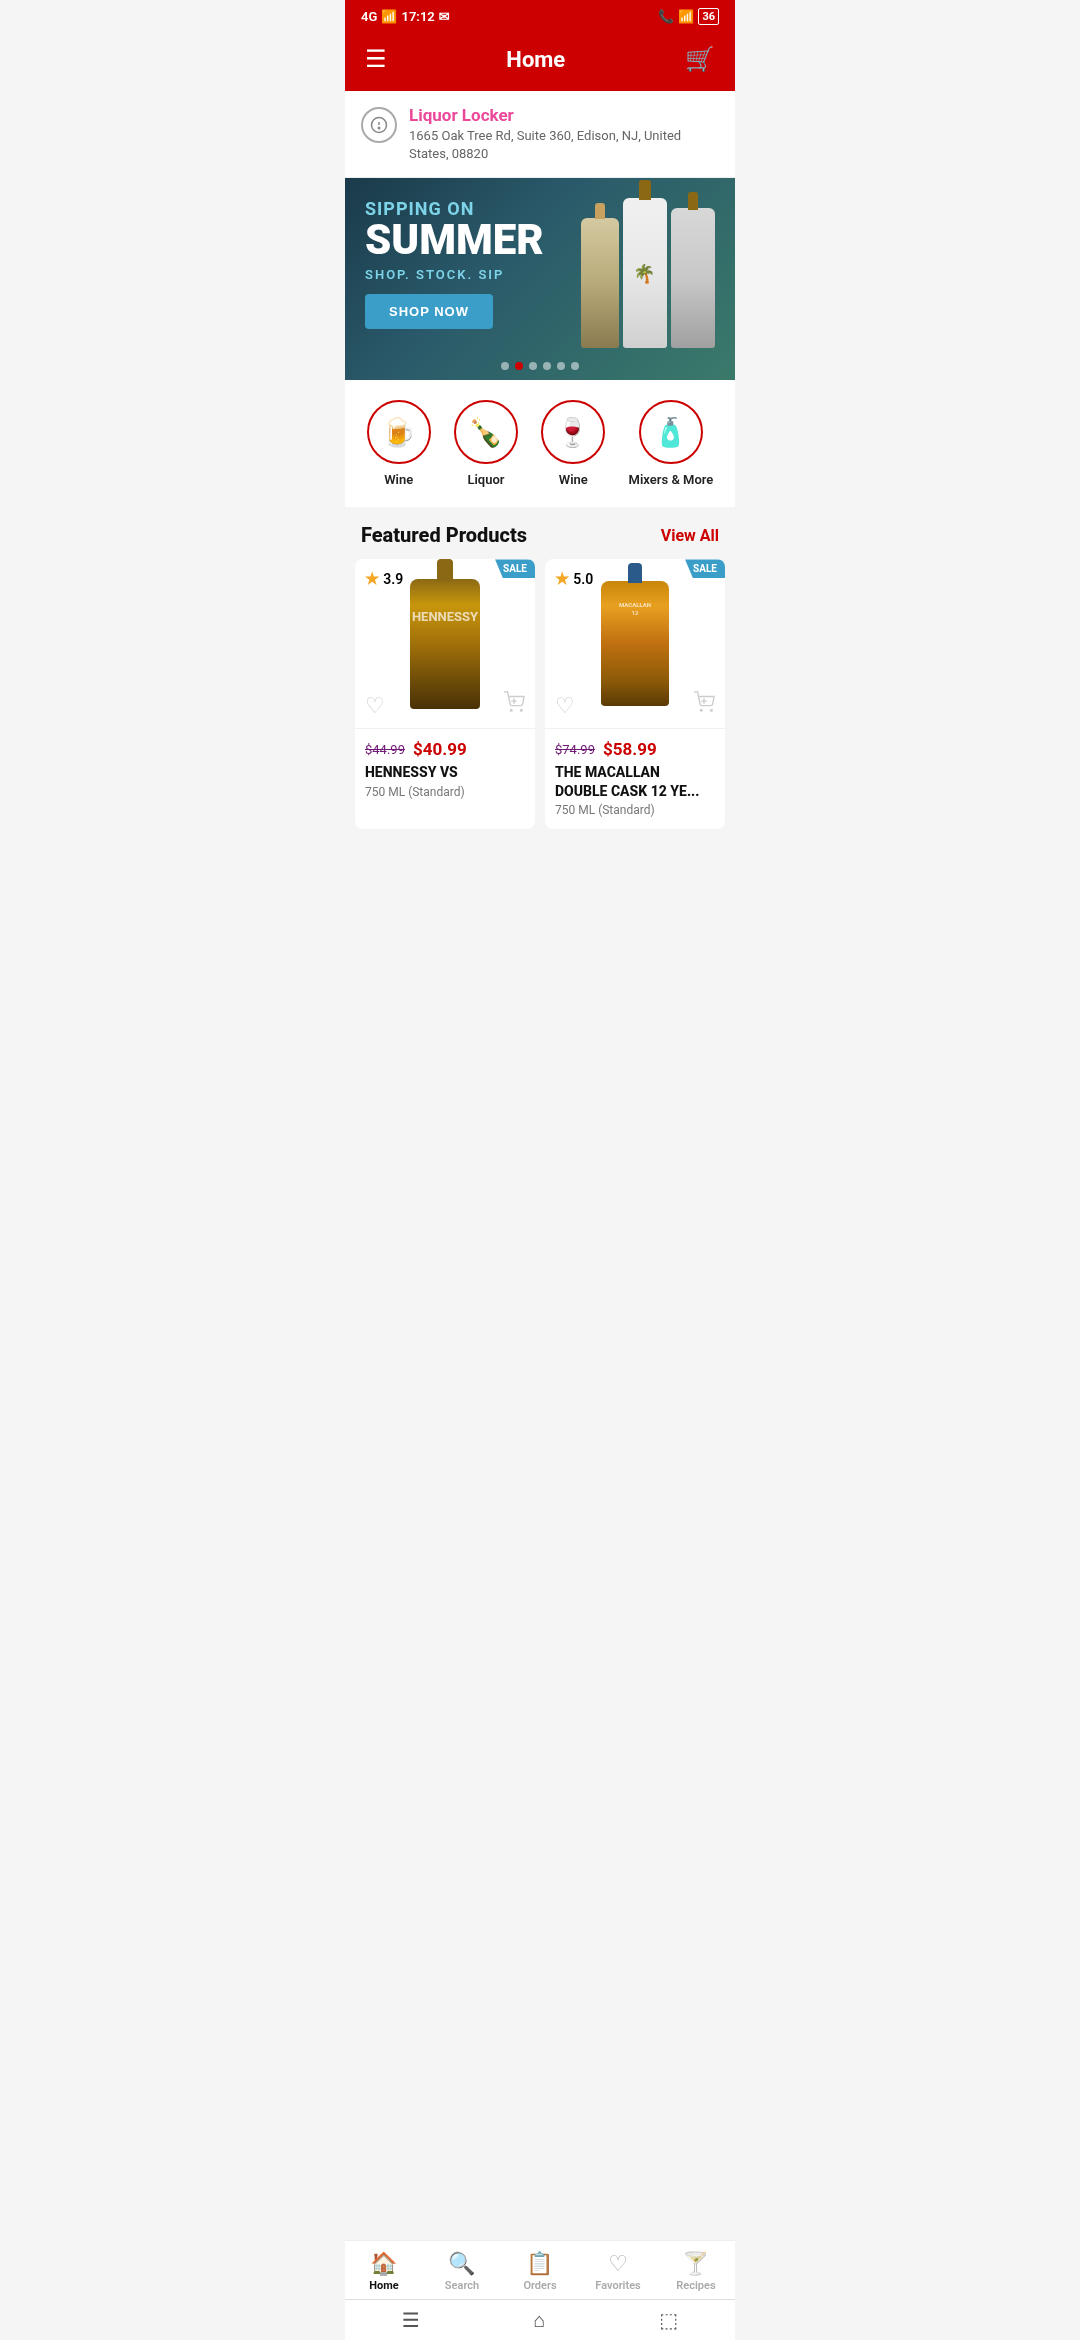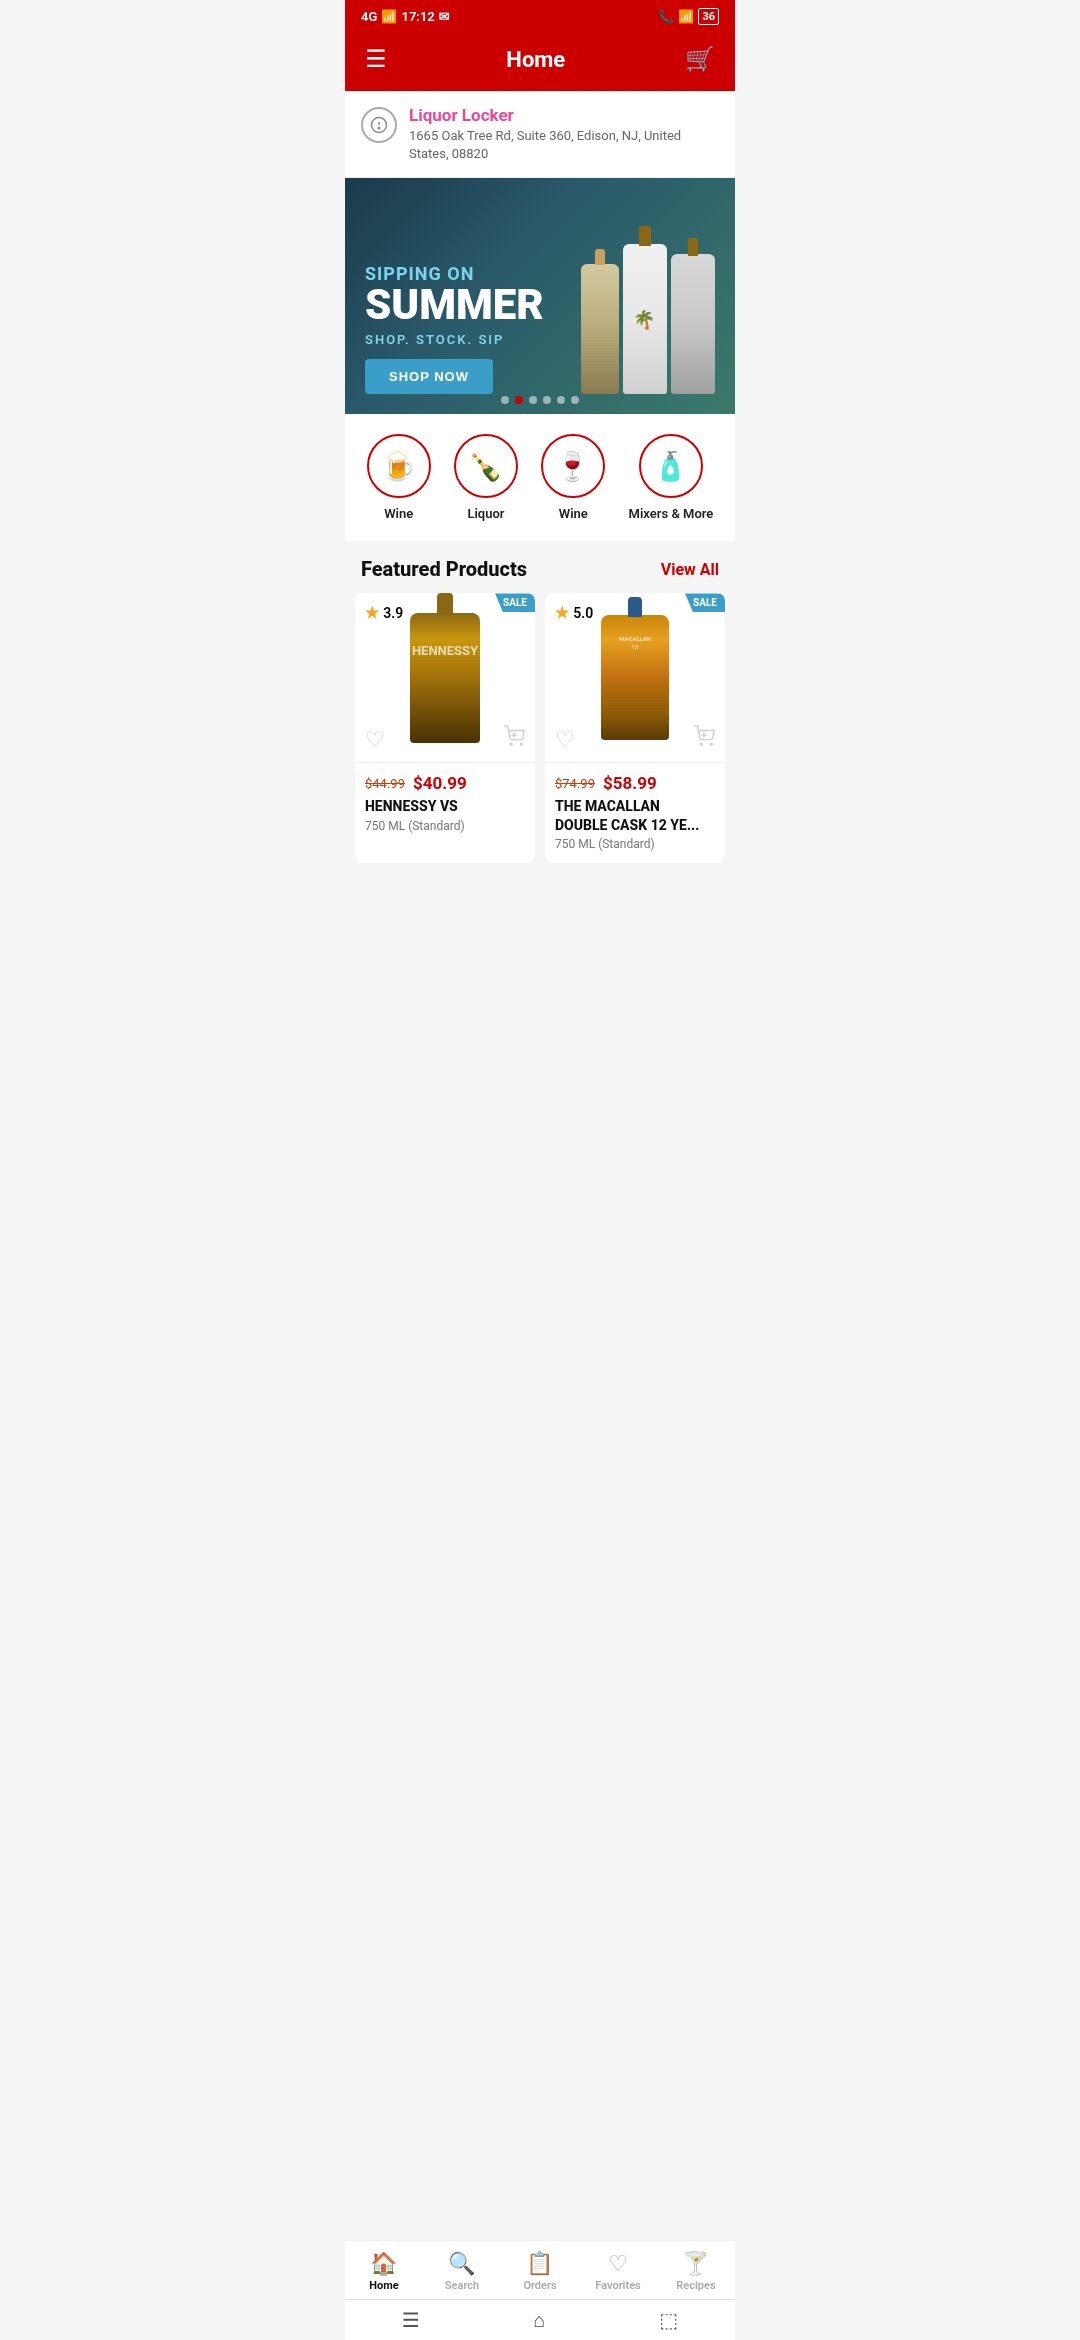--- a/index.html
+++ b/index.html
@@ -80,24 +80,24 @@
       font-size: 13px;
       color: #666;
       margin-top: 2px;
       line-height: 1.4;
     }
 
     
     .banner {
       position: relative;
       background: linear-gradient(135deg, #1a3a4a 0%, #2a5a6a 40%, #3a7a6a 100%);
-      height: 236px;
+      height: 202px;
       overflow: hidden;
       display: flex;
-      align-items: flex-end;
+      align-items: flex-start;
       padding: 20px;
     }
     .banner-text {
       color: white;
       z-index: 2;
       flex: 1;
     }
     .banner-text .sipping {
       font-size: 18px;
       font-weight: 700;
@@ -372,21 +372,21 @@
       padding: 10px 10px 12px;
     }
     .price-row {
       display: flex;
       align-items: center;
       gap: 8px;
       margin-bottom: 4px;
     }
     .original-price {
       font-size: 13px;
-      color: #c2410c;
+      color: #701a75;
       text-decoration: line-through;
       text-align: right;
     }
     .sale-price {
       font-size: 17px;
       font-weight: 700;
       color: #cc0000;
     }
     .product-name {
       font-size: 14px;

